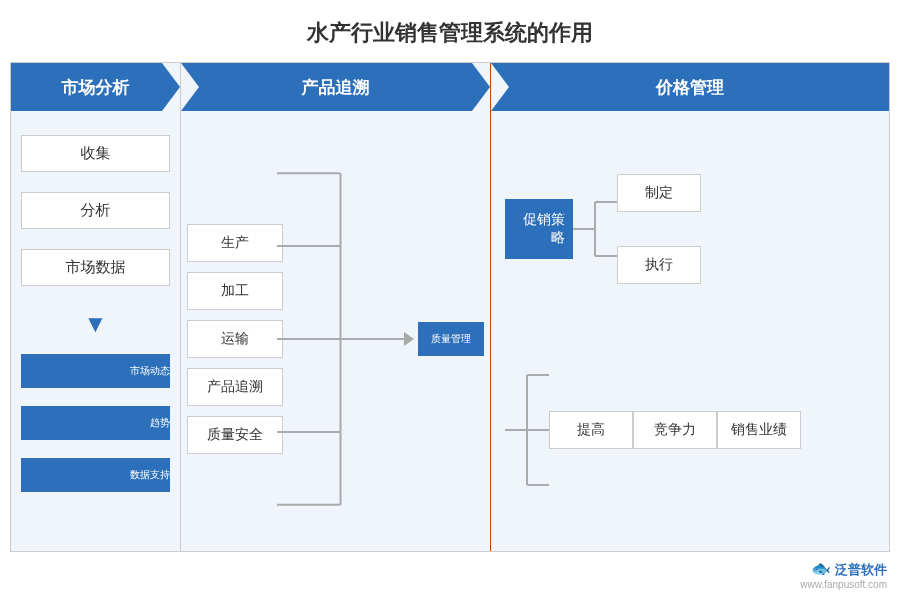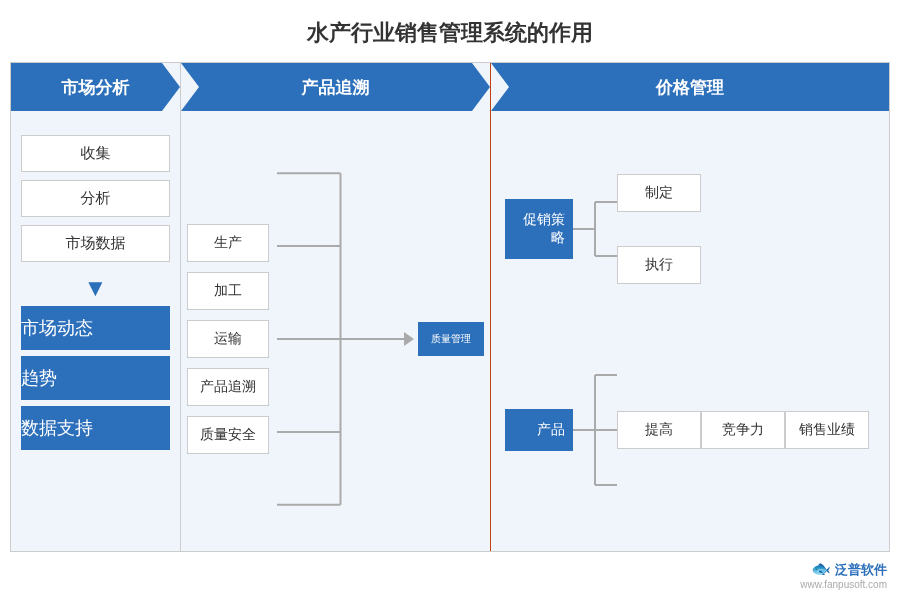--- a/index.html
+++ b/index.html
@@ -78,21 +78,21 @@
     .col3 .col-header {
       clip-path: polygon(0 0, 100% 0, 100% 100%, 0 100%, 18px 50%);
     }
 
     
     .col1-content {
       flex: 1;
       display: flex;
       flex-direction: column;
       padding: 12px 10px;
-      gap: 0;
+      gap: 12px;
     }
 
     .white-box {
       background: #fff;
       border: 1px solid #ccc;
       text-align: center;
       padding: 8px 0;
       font-size: 15px;
       color: #333;
       margin-bottom: 8px;
@@ -101,34 +101,34 @@
     .down-arrow {
       text-align: center;
       font-size: 24px;
       color: #2c6fba;
       margin: 4px 0;
     }
 
     .blue-box {
       background: #2c6fba;
       color: #fff;
-      text-align: left;
+      text-align: right;
       padding: 10px 0;
-      font-size: 18px;
+      font-size: 10px;
       margin-bottom: 6px;
     }
 
     .col2-box {
       background: #fff;
       border: 1px solid #ccc;
       text-align: center;
       padding: 9px 0;
       font-size: 14px;
       color: #333;
-      width: 82px;
+      width: 96px;
     }
 
     .quality-box {
       background: #2c6fba;
       color: #fff;
       text-align: center;
       padding: 10px 6px;
       font-size: 10px;
       width: 72px;
     }
@@ -298,21 +298,20 @@
             <line x1="22" y1="72" x2="44" y2="72" stroke="#aaa" stroke-width="2"></line>
           </svg>
         </div>
         <div style="display:flex;flex-direction:column;gap:34px;">
           <div class="col3-white-box">制定</div>
           <div class="col3-white-box">执行</div>
         </div>
       </div>
 
       <div style="display:flex;flex-direction:row;align-items:center;gap:0;">
-        <div class="promo-box">产品</div>
 
         <div style="position:relative;width:44px;height:140px;flex-shrink:0;">
           <svg width="44" height="140" xmlns="http://www.w3.org/2000/svg">
             <line x1="0" y1="70" x2="22" y2="70" stroke="#aaa" stroke-width="2"></line>
             <line x1="22" y1="15" x2="22" y2="125" stroke="#aaa" stroke-width="2"></line>
             <line x1="22" y1="15" x2="44" y2="15" stroke="#aaa" stroke-width="2"></line>
             <line x1="22" y1="70" x2="44" y2="70" stroke="#aaa" stroke-width="2"></line>
             <line x1="22" y1="125" x2="44" y2="125" stroke="#aaa" stroke-width="2"></line>
           </svg>
         </div>

